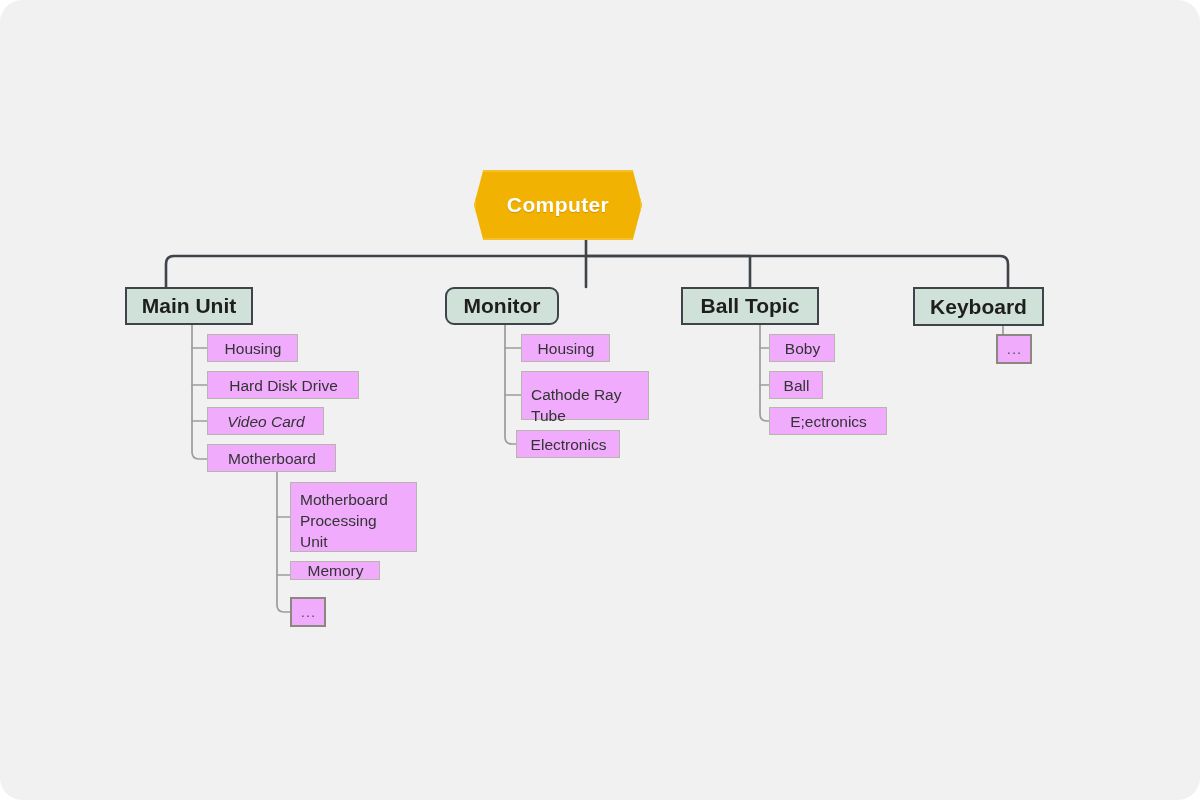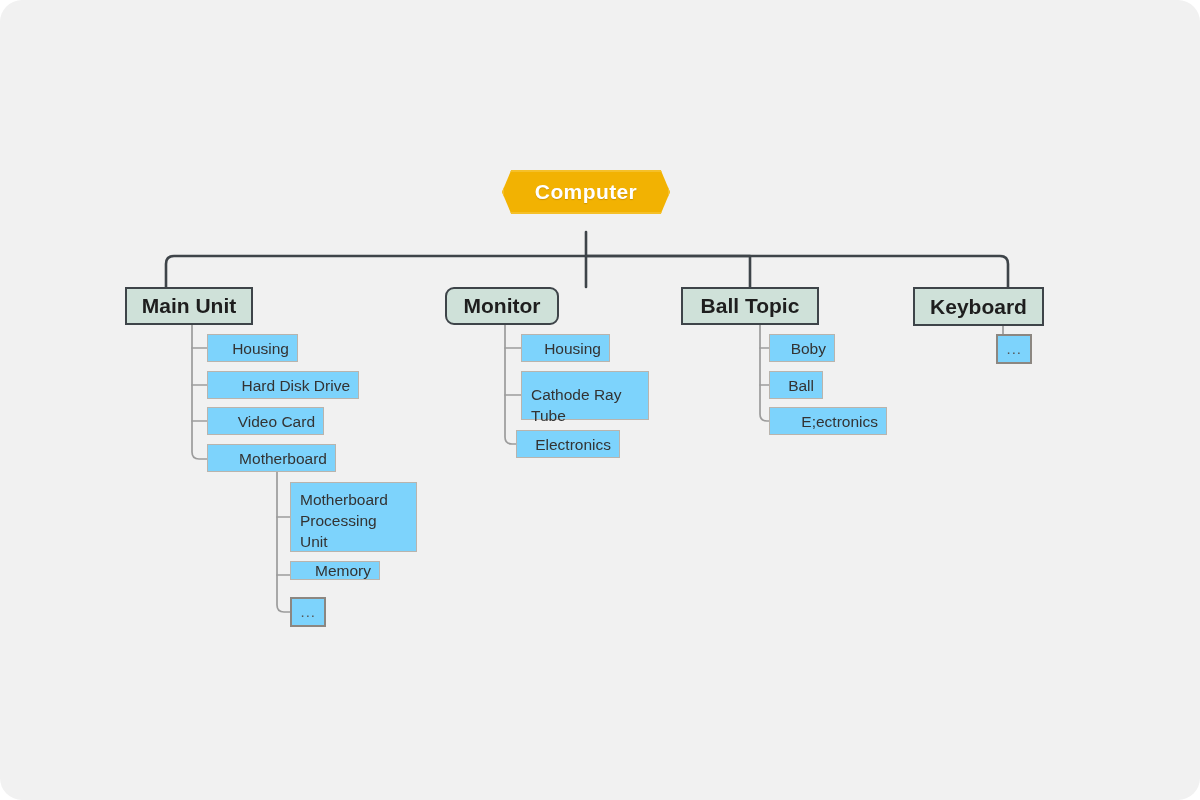--- a/index.html
+++ b/index.html
@@ -53,22 +53,22 @@
   .node-l2 {
     justify-content: center;
     background: #cfe1d9;
     border: 2px solid #3e4449;
     font-weight: bold;
     font-size: 21px;
     color: #1e1e1e;
   }
   
   .node-l3 {
-    justify-content: flex-end;
-    background: #7dd3fc;
+    justify-content: center;
+    background: #f0abfc;
     border: 1px solid #b9b4ad;
     font-size: 15.5px;
     padding: 3px 8px 3px 9px;
     line-height: 21px;
     color: #333333;
   }
   .node-l3 .txt {
     display: block;
   }
   
@@ -117,37 +117,37 @@
       <path d="M505,395 L521,395"></path>
 
       <path d="M760,325 L760,414 Q760,421 767,421 L769,421"></path>
       <path d="M760,348 L769,348"></path>
       <path d="M760,385 L769,385"></path>
 
       <path d="M1003,325 L1003,341 Q1003,348 1010,348 L1021,348"></path>
     </g>
   </svg>
 
-  <div class="node node-root" style="left:502px; top:170px; width:168px; height:44px;">
+  <div class="node node-root" style="left:474px; top:170px; width:168px; height:70px;">
     <span>Computer</span>
   </div>
 
   <div class="node node-l2" style="left:125px; top:287px; width:128px; height:38px;">
     <span>Main Unit</span>
   </div>
 
   <div class="node node-l3" style="left:207px; top:334px; width:91px; height:28px;">
     <span class="txt">Housing</span>
   </div>
 
   <div class="node node-l3" style="left:207px; top:371px; width:152px; height:28px;">
     <span class="txt">Hard Disk Drive</span>
   </div>
 
-  <div class="node node-l3" style="left:207px; top:407px; width:117px; height:28px;">
+  <div class="node node-l3" style="left:207px; top:407px; width:117px; height:28px;font-style:italic;">
     <span class="txt">Video Card</span>
   </div>
 
   <div class="node node-l3" style="left:207px; top:444px; width:129px; height:28px;">
     <span class="txt">Motherboard</span>
   </div>
 
   <div class="node node-l3 node-multiline" style="left:290px; top:482px; width:127px; height:70px; display:block; padding-top:6px;">
     <span class="txt">Motherboard</span>
     <span class="txt">Processing</span>

